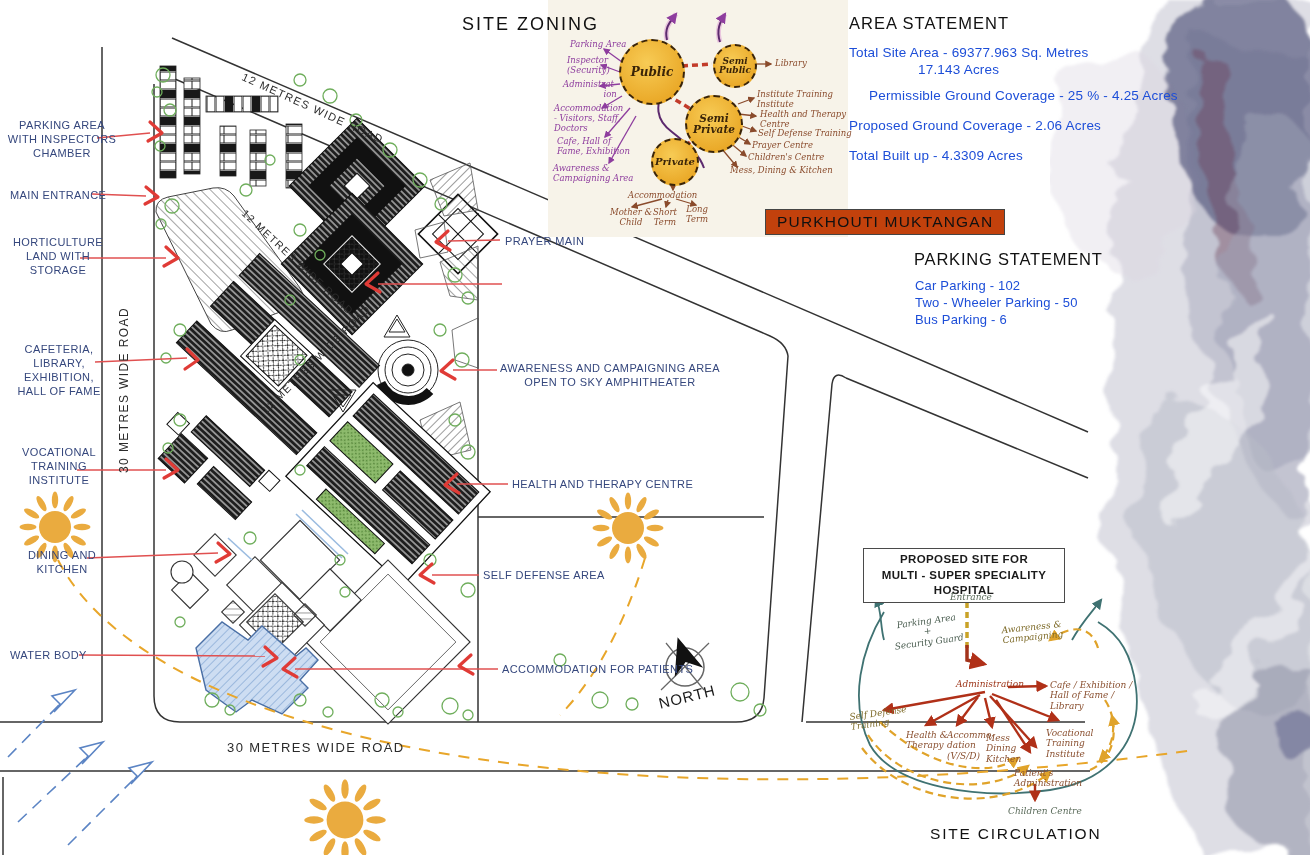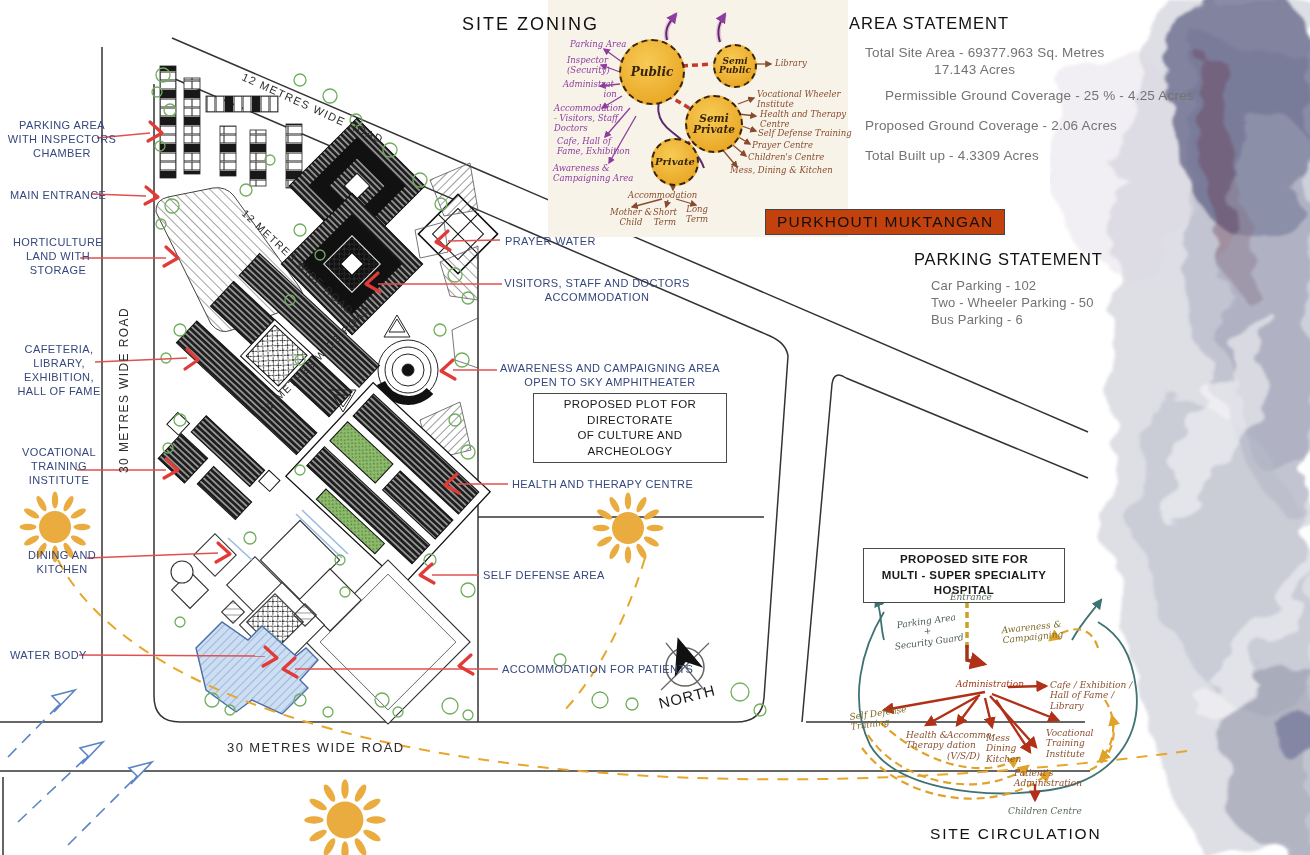--- a/index.html
+++ b/index.html
@@ -12,21 +12,21 @@
        white-space:pre-line;font-weight:500;z-index:5;}
   .lbl.c{text-align:center;}
   .lbl.nw{white-space:nowrap;}
   .box-lbl{position:absolute;border:1.4px solid #4a4a4a;background:#fff;color:#1a1a1a;
        font-size:11.5px;line-height:1.35;text-align:center;padding:3px 8px;white-space:pre-line;
        letter-spacing:.4px;z-index:5;}
   .road-lbl{position:absolute;color:#2b2b2b;font-size:11px;letter-spacing:1.4px;text-align:center;
        white-space:nowrap;z-index:4;}
   .big-title{position:absolute;color:#111;letter-spacing:2px;font-size:18px;z-index:6;}
   .stmt-title{position:absolute;color:#111;letter-spacing:.8px;font-size:16.5px;z-index:6;}
-  .stmt{position:absolute;color:#737373;font-size:13.5px;letter-spacing:.2px;z-index:6;white-space:nowrap;padding-left:16px;}
+  .stmt{position:absolute;color:#1d4ed8;font-size:13.5px;letter-spacing:.2px;z-index:6;white-space:nowrap;}
   .proj-box{position:absolute;border:1.6px solid #444;background:#c2410c;color:#111;font-size:15.5px;
        letter-spacing:1.2px;padding:3px 11px;z-index:6;white-space:nowrap;}
   .hand{position:absolute;font-family:"DejaVu Serif",serif;font-style:italic;white-space:pre-line;
        line-height:1.15;z-index:6;}
   .hand.purple{color:#8e3d9e;font-size:8.5px;}
   .hand.maroon{color:#8a4b2c;font-size:8.5px;}
   .hand.circ{font-size:9px;}
   .bubble{position:absolute;border-radius:50%;border:2.5px dashed #3a2408;z-index:5;
        background:radial-gradient(circle at 42% 35%,#f7cb55,#eaa928 75%,#dd9a1f);
        display:flex;align-items:center;justify-content:center;text-align:center;
@@ -492,31 +492,27 @@
   <div class="lbl c" style="left:2px;top:342px;width:114px;">CAFETERIA, LIBRARY,
 EXHIBITION,
 HALL OF FAME</div>
   <div class="lbl c" style="left:14px;top:445px;width:90px;">VOCATIONAL
 TRAINING
 INSTITUTE</div>
   <div class="lbl c" style="left:16px;top:548px;width:92px;">DINING AND
 KITCHEN</div>
   <div class="lbl nw" style="left:10px;top:648px;">WATER BODY</div>
 
-  <div class="lbl nw" style="left:505px;top:234px;">PRAYER WATER</div>
-  <div class="lbl c" style="left:503px;top:276px;width:188px;">VISITORS, STAFF AND DOCTORS
-ACCOMMODATION</div>
+  <div class="lbl nw" style="left:505px;top:234px;">PRAYER MAIN</div>
   <div class="lbl c" style="left:498px;top:361px;width:224px;">AWARENESS AND CAMPAIGNING AREA
 OPEN TO SKY AMPHITHEATER</div>
   <div class="lbl nw" style="left:512px;top:477px;">HEALTH AND THERAPY CENTRE</div>
   <div class="lbl nw" style="left:483px;top:568px;">SELF DEFENSE AREA</div>
   <div class="lbl nw" style="left:502px;top:662px;">ACCOMMODATION FOR PATIENTS</div>
 
-  <div class="box-lbl" style="left:533px;top:393px;width:176px;">PROPOSED PLOT FOR DIRECTORATE
-OF CULTURE AND ARCHEOLOGY</div>
   <div class="box-lbl" style="left:863px;top:548px;width:184px;font-weight:bold;">PROPOSED SITE FOR
 MULTI - SUPER SPECIALITY HOSPITAL</div>
 
   <div class="road-lbl" style="left:223px;top:102px;width:180px;transform:rotate(24.5deg);">12 METRES WIDE ROAD</div>
   <div class="road-lbl" style="left:208px;top:256px;width:180px;transform:rotate(43deg);font-size:10.5px;">12 METRES WIDE ROAD</div>
   <div class="road-lbl" style="left:226px;top:353px;width:180px;transform:rotate(-45deg);font-size:10.5px;">12 METRES WIDE ROAD</div>
   <div class="road-lbl" style="left:34px;top:383px;width:180px;transform:rotate(-90deg);font-size:12px;">30 METRES WIDE ROAD</div>
   <div class="road-lbl" style="left:227px;top:740px;width:170px;font-size:13px;">30 METRES WIDE ROAD</div>
 
   <div class="north-lbl" style="left:658px;top:688px;">NORTH</div>
@@ -527,21 +523,21 @@
   <div class="hand purple" style="left:563px;top:80px;text-align:right;">Administrat-
 ion</div>
   <div class="hand purple" style="left:554px;top:104px;">Accommodation
 - Visitors, Staff,
 Doctors</div>
   <div class="hand purple" style="left:557px;top:137px;">Cafe, Hall of
 Fame, Exhibition</div>
   <div class="hand purple" style="left:553px;top:164px;">Awareness &amp;
 Campaigning Area</div>
   <div class="hand maroon" style="left:775px;top:59px;">Library</div>
-  <div class="hand maroon" style="left:757px;top:90px;">Vocational Wheeler
+  <div class="hand maroon" style="left:757px;top:90px;">Institute Training
 Institute</div>
   <div class="hand maroon" style="left:760px;top:110px;">Health and Therapy
 Centre</div>
   <div class="hand maroon" style="left:758px;top:129px;">Self Defense Training</div>
   <div class="hand maroon" style="left:752px;top:141px;">Prayer Centre</div>
   <div class="hand maroon" style="left:748px;top:153px;">Children's Centre</div>
   <div class="hand maroon" style="left:730px;top:166px;">Mess, Dining &amp; Kitchen</div>
   <div class="hand maroon" style="left:628px;top:191px;">Accommodation</div>
   <div class="hand maroon" style="left:610px;top:208px;text-align:center;">Mother &amp;
 Child</div>

